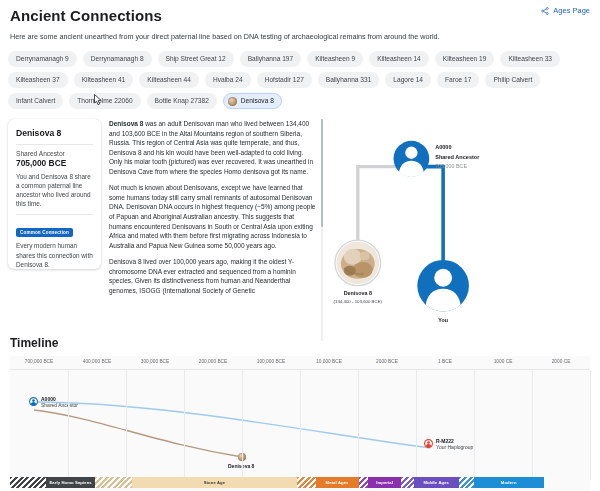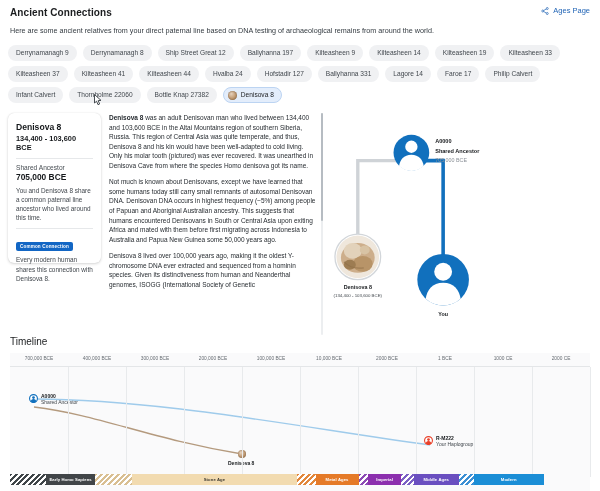--- a/index.html
+++ b/index.html
@@ -7,21 +7,21 @@
   body {
     width:600px; height:491px; overflow:hidden;
     background:#ffffff;
     font-family:"Liberation Sans", sans-serif;
     color:#1f2328;
     position:relative;
   }
 
   
   #header { padding:7px 10px 0 10px; position:relative; }
-  #page-title { font-size:10px; font-weight:700; color:#1b1d1f; letter-spacing:.1px; }
+  #page-title { font-size:15px; font-weight:700; color:#1b1d1f; letter-spacing:.1px; }
   #share-page {
     position:absolute; right:10px; top:6px;
     display:flex; align-items:center; gap:4px;
     color:#1f63b5; font-size:7.5px; cursor:pointer;
   }
   #share-page svg { display:block; }
   #intro {
     margin:8px 10px 0 10px; font-size:7.2px; color:#333a40; line-height:1.3;
   }
 
@@ -82,21 +82,21 @@
   
   #tree-panel { flex:1; position:relative; }
   #tree-svg { position:absolute; inset:0; }
   .tree-label-bold { font-size:5.6px; font-weight:700; fill:#16191c; }
   .tree-label-muted { font-size:5.4px; fill:#8a9097; }
   .tree-label-c { font-size:5.4px; font-weight:700; fill:#16191c; text-anchor:middle; }
   .tree-label-c-sm { font-size:4.4px; fill:#41474d; text-anchor:middle; }
 
   
   #timeline-section { position:absolute; left:0; top:336px; width:600px; }
-  #timeline-title { font-size:10px; font-weight:400; color:#1b1d1f; margin:0 0 6px 10px; }
+  #timeline-title { font-size:12px; font-weight:700; color:#1b1d1f; margin:0 0 6px 10px; }
   #timeline-box { position:relative; margin:0 10px; height:138px; background:#fafafb; }
   #axis-labels { position:relative; height:14px; border-bottom:1px solid #e4e6e8; }
   .axis-tick { position:absolute; top:3px; transform:translateX(-50%); font-size:4.8px; color:#666c72; white-space:nowrap; }
   #plot { position:relative; height:110px; }
   .gridline { position:absolute; top:0; bottom:0; width:1px; background:#e8eaec; }
   #plot svg { position:absolute; inset:0; }
   .node-marker { position:absolute; width:9px; height:9px; border-radius:50%; background:#fff; display:flex; align-items:center; justify-content:center; }
   .node-marker svg { position:static; width:9px; height:9px; }
   .node-text { position:absolute; font-size:5px; line-height:1.25; white-space:nowrap; }
   .node-text .n1 { font-weight:700; color:#16191c; }
@@ -130,21 +130,21 @@
         <circle cx="12.5" cy="3" r="2"></circle>
         <circle cx="3.5" cy="8" r="2"></circle>
         <circle cx="12.5" cy="13" r="2"></circle>
         <line x1="5.3" y1="7" x2="10.7" y2="4"></line>
         <line x1="5.3" y1="9" x2="10.7" y2="12"></line>
       </svg>
     </span>
     <span>Ages Page</span>
   </div>
 </div>
-<div id="intro">Here are some ancient relatives from your direct paternal line based on DNA testing of archaeological remains from around the world.</div>
+<div id="intro">Here are some ancient unearthed from your direct paternal line based on DNA testing of archaeological remains from around the world.</div>
 
 <div id="chips">
     <div class="chip"><span>Derrynamanagh 9</span></div>
     <div class="chip"><span>Derrynamanagh 8</span></div>
     <div class="chip"><span>Ship Street Great 12</span></div>
     <div class="chip"><span>Ballyhanna 197</span></div>
     <div class="chip"><span>Kilteasheen 9</span></div>
     <div class="chip"><span>Kilteasheen 14</span></div>
     <div class="chip"><span>Kilteasheen 19</span></div>
     <div class="chip"><span>Kilteasheen 33</span></div>
@@ -167,21 +167,20 @@
   </div>
 
 <svg id="cursor" viewBox="0 0 12 14">
   <path d="M2.5 1.5 L2.5 10 L4.6 8.2 L6 11.7 L7.6 11 L6.2 7.6 L9 7.4 Z" fill="#ffffff" stroke="#333a40" stroke-width="0.9" stroke-linejoin="round"></path>
 </svg>
 
 <div id="content">
 
   <div id="info-card">
     <div id="info-name">Denisova 8</div>
-    <div id="info-dates">134,400 - 103,600 BCE</div>
     <div class="card-div"></div>
     <div id="info-ancestor-label">Shared Ancestor</div>
     <div id="info-ancestor-date">705,000 BCE</div>
     <div id="info-shared-text">You and Denisova 8 share a common paternal line ancestor who lived around this time.</div>
     <div class="card-div"></div>
     <div id="common-badge">Common Connection</div>
     <div id="common-text">Every modern human shares this connection with Denisova 8.</div>
   </div>
 
   <div id="desc-wrap">

